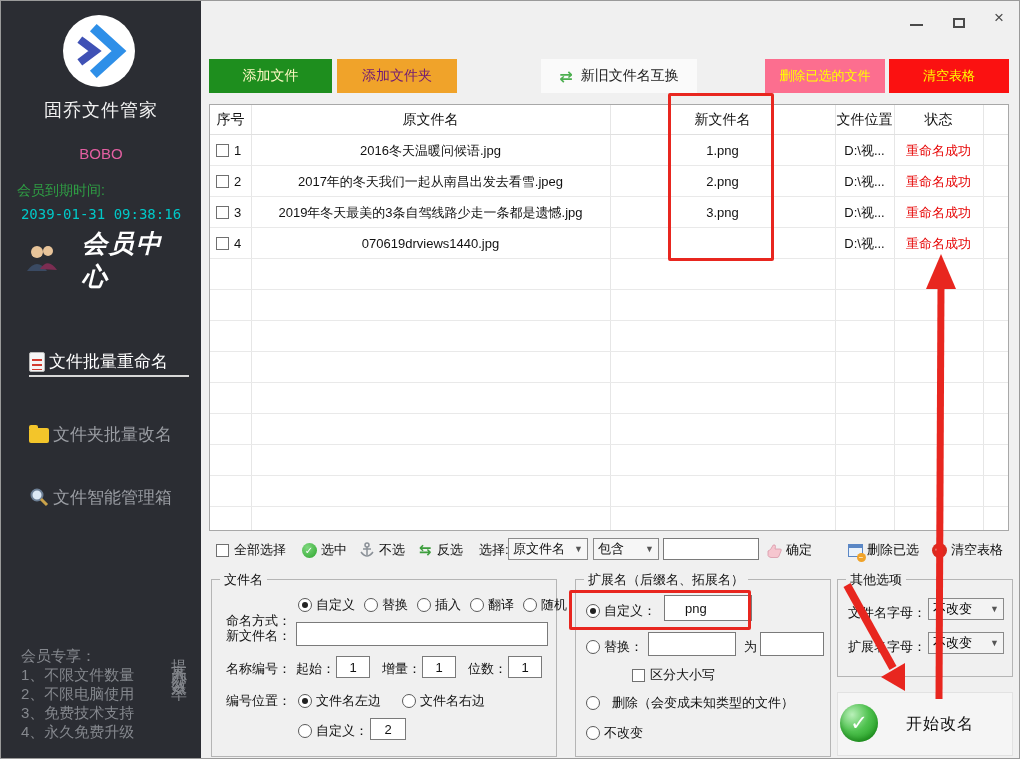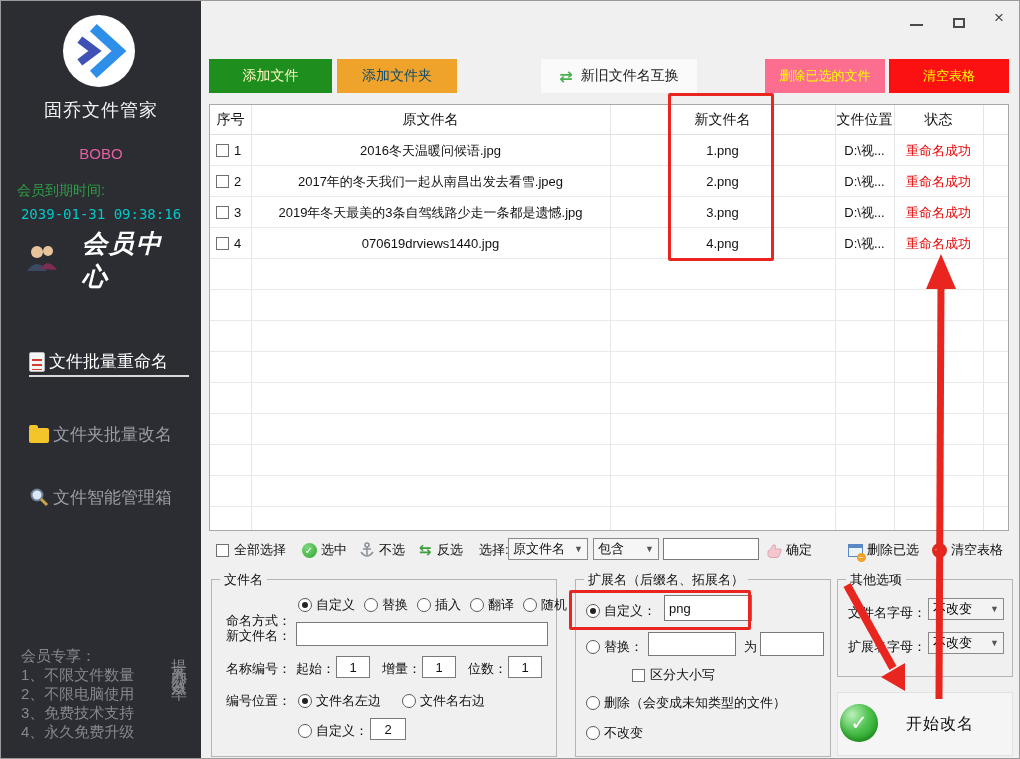--- a/index.html
+++ b/index.html
@@ -26,21 +26,21 @@
 
   
   .win-btn{position:absolute;color:#4a4a4a;cursor:pointer;}
   #min-btn{left:909px;top:23px;width:13px;height:2px;background:#4a4a4a;}
   #max-btn{left:952px;top:17px;width:12px;height:10px;border:2px solid #4a4a4a;}
   #close-btn{left:993px;top:8px;font-size:17px;line-height:17px;}
 
   
   .top-btn{position:absolute;top:58px;height:34px;display:flex;align-items:center;justify-content:center;font-size:14px;cursor:pointer;}
   #btn-add-file{left:208px;width:123px;background:#1e8e1e;color:#fef9c3;}
-  #btn-add-folder{left:336px;width:120px;background:#f0a32a;color:#0c4a6e;}
+  #btn-add-folder{left:336px;width:120px;background:#f0a32a;color:#701a75;}
   #btn-swap{left:540px;width:156px;background:#fafafa;color:#222;font-size:14px;}
   #btn-swap .swap-glyph{color:#4caf50;font-weight:bold;font-size:16px;margin-right:8px;}
   #btn-del-selected{left:764px;width:120px;background:#fc6e8f;color:#ffff00;font-size:13px;}
   #btn-clear-top{left:888px;width:120px;background:#fb1111;color:#ffff00;font-size:13px;}
 
   
   #file-table{position:absolute;left:208px;top:103px;width:800px;height:427px;background:#fff;border:1px solid #a8a8a8;}
   .vline{position:absolute;top:0;bottom:0;width:1px;background:#e6e6e6;}
   .t-header{position:absolute;left:0;top:0;width:100%;height:30px;border-bottom:1px solid #e0e0e0;}
   .th{position:absolute;top:0;height:30px;display:flex;align-items:center;justify-content:center;font-size:14px;color:#111;}
@@ -50,21 +50,21 @@
   .cbx{width:13px;height:13px;border:1px solid #707070;background:#fff;margin-right:5px;flex:none;}
   .status-text{color:#e60000;}
 
   
   .selbar-item{position:absolute;top:540px;display:flex;align-items:center;font-size:13px;color:#111;cursor:pointer;}
   .mini-icon{width:16px;height:16px;margin-right:4px;flex:none;display:flex;align-items:center;justify-content:center;}
   .chk-circle{width:15px;height:15px;border-radius:50%;background:radial-gradient(circle at 35% 30%,#7fd87f,#2da52d);color:#fff;font-size:10px;font-weight:bold;display:flex;align-items:center;justify-content:center;}
   .invert-glyph{color:#3d9e3d;font-weight:bold;font-size:15px;}
   .combo{position:absolute;top:537px;height:22px;background:#f6f6f6;border:1px solid #8a8a8a;font-size:13px;display:flex;align-items:center;padding:0 4px;color:#111;cursor:pointer;}
   .combo .arrow{margin-left:auto;color:#555;font-size:9px;}
-  .txt-input{position:absolute;background:#fff;border:1px solid #7a7a7a;font-size:13px;padding:0 4px;color:#111;}
+  .txt-input{position:absolute;background:#fff;border:1px solid #7a7a7a;font-size:13px;padding:0 20px;color:#111;}
   .win-icon{width:15px;height:13px;border:1px solid #5b87c5;background:#eaf2fb;position:relative;}
   .win-icon::before{content:"";position:absolute;left:0;top:0;right:0;height:3px;background:#5b87c5;}
   .win-icon::after{content:"−";position:absolute;right:-4px;bottom:-6px;color:#fff;background:#f0a32a;border-radius:50%;width:9px;height:9px;font-size:8px;line-height:9px;text-align:center;}
   .red-circle{width:15px;height:15px;border-radius:50%;background:#d92b1f;color:#fff;font-size:9px;display:flex;align-items:center;justify-content:center;font-weight:bold;}
 
   
   .fieldset{position:absolute;border:1px solid #b5b5b5;background:transparent;}
   .fieldset .legend{position:absolute;top:-9px;left:8px;background:#f0f0f0;padding:0 4px;font-size:13px;color:#111;}
   .frow{position:absolute;display:flex;align-items:center;font-size:13px;color:#111;white-space:nowrap;}
   .radio{width:14px;height:14px;border:1px solid #5a5a5a;border-radius:50%;background:#fff;margin-right:4px;flex:none;position:relative;}
@@ -201,21 +201,20 @@
       <div class="cell" style="left:41px;top:62px;width:359px;">2019年冬天最美的3条自驾线路少走一条都是遗憾.jpg</div>
       <div class="cell" style="left:400px;top:62px;width:225px;">3.png</div>
       <div class="cell" style="left:625px;top:62px;width:59px;">D:\视...</div>
       <div class="cell status-text" style="left:684px;top:62px;width:89px;">重命名成功</div>
 
       <div class="cell seq" style="left:0;top:93px;width:41px;">
         <span class="cbx"></span>
         <span>4</span>
       </div>
       <div class="cell" style="left:41px;top:93px;width:359px;">070619drviews1440.jpg</div>
-      <div class="cell" style="left:400px;top:93px;width:225px;">4.png</div>
       <div class="cell" style="left:625px;top:93px;width:59px;">D:\视...</div>
       <div class="cell status-text" style="left:684px;top:93px;width:89px;">重命名成功</div>
     </div>
   </div>
 
   <div class="selbar-item" style="left:215px;">
     <span class="cbx"></span>
     <span>全部选择</span>
   </div>
   <div class="selbar-item" style="left:300px;">
@@ -354,21 +353,21 @@
     <input class="txt-input" style="position: absolute; left: 72px; top: 52px; width: 88px; height: 24px;" value="">
     <div class="frow" style="left:168px;top:58px;">
         <span>为</span>
       </div>
     <input class="txt-input" style="position: absolute; left: 184px; top: 52px; width: 64px; height: 24px;" value="">
 
     <div class="frow" style="left:56px;top:86px;">
       <span class="cbx"></span>
         <span>区分大小写</span>
     </div>
-    <div class="frow" style="left:10px;top:114px;">
+    <div class="frow" style="left:10px;top:114px;gap:8px;">
       <span class="radio"></span>
         <span>删除（会变成未知类型的文件）</span>
     </div>
     <div class="frow" style="left:10px;top:144px;">
       <span class="radio"></span>
         <span>不改变</span>
     </div>
   </div>
 
   <div class="fieldset" style="left:836px;top:578px;width:176px;height:98px;">

